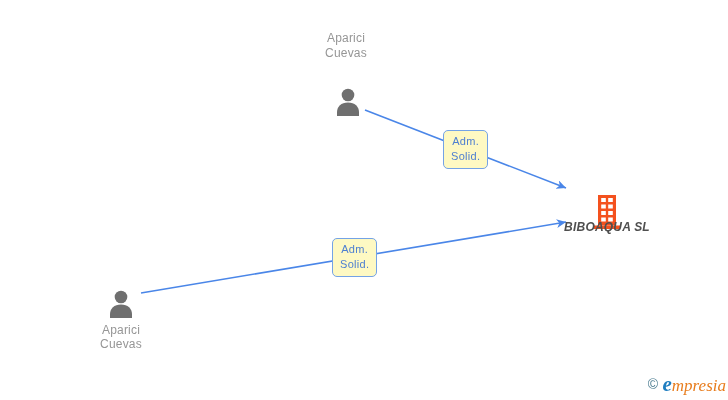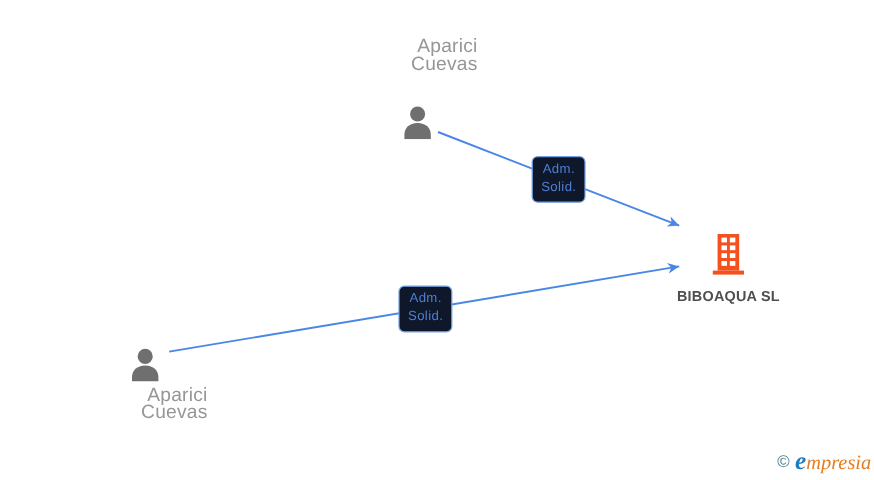--- a/index.html
+++ b/index.html
@@ -20,44 +20,44 @@
   .edge-line {
     stroke: var(--edge, #4a86e8);
     stroke-width: 1.6;
     fill: none;
   }
   .arrow-fill { fill: var(--edge, #4a86e8); }
 
   .abs { position: absolute; z-index: 2; }
 
   .person-label {
-    font-size: 16px;
+    font-size: 12px;
     line-height: 15px;
     color: var(--person-name, #969696);
-    text-align: right;
+    text-align: center;
     letter-spacing: 0.2px;
   }
   .person-label.lower { line-height: 14px; }
   .person-fill { fill: var(--person-icon, #6f6f6f); }
 
   .company-label {
     font-size: 12px;
     font-weight: bold;
     color: var(--company-name, #4f4f4f);
     text-align: center;
     letter-spacing: 0.2px;
   }
   .bld { fill: var(--company-icon, #f4511e); }
   .win { fill: #ffffff; }
 
   .edge-label {
     box-sizing: border-box;
     min-width: 45px;
     padding: 3px 7px 4px 7px;
-    background: #0f172a;
+    background: #fef9c3;
     border: 1.5px solid var(--edge-label-border, #74a3e6);
     border-radius: 5px;
     font-size: 11px;
     line-height: 15px;
     letter-spacing: 0.3px;
     color: var(--edge-label-text, #4e7fd1);
     text-align: center;
     z-index: 3;
   }
 
@@ -125,21 +125,21 @@
       <rect x="8.2" y="3" width="4.6" height="4"></rect>
       <rect x="15.2" y="3" width="4.6" height="4"></rect>
       <rect x="8.2" y="9.5" width="4.6" height="4"></rect>
       <rect x="15.2" y="9.5" width="4.6" height="4"></rect>
       <rect x="8.2" y="16" width="4.6" height="4"></rect>
       <rect x="15.2" y="16" width="4.6" height="4"></rect>
       <rect x="8.2" y="22.5" width="4.6" height="4"></rect>
       <rect x="15.2" y="22.5" width="4.6" height="4"></rect>
     </g>
   </svg>
-  <div class="abs company-label" style="left:547px; top:240px; width:120px;">BIBOAQUA SL</div>
+  <div class="abs company-label" style="left:547px; top:220px; width:120px;font-style:italic;">BIBOAQUA SL</div>
 
   <div class="abs edge-label" style="left:443px; top:130px;">
     <div>Adm.</div>
     <div>Solid.</div>
   </div>
   <div class="abs edge-label" style="left:332px; top:238px;">
     <div>Adm.</div>
     <div>Solid.</div>
   </div>
 

